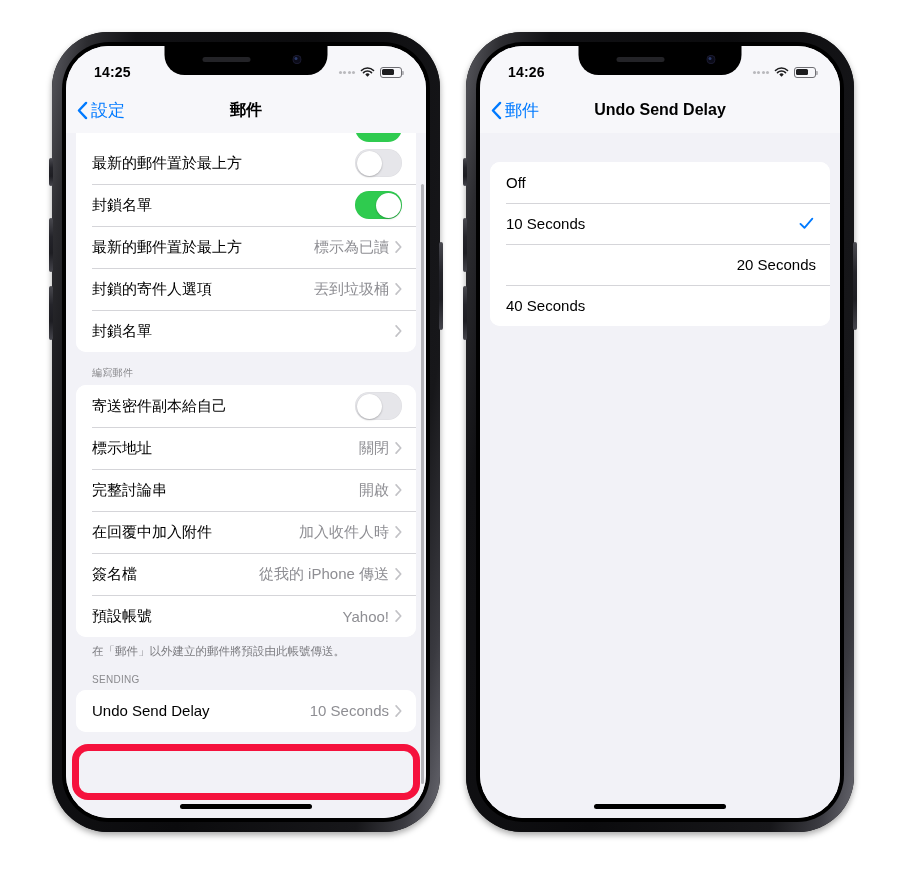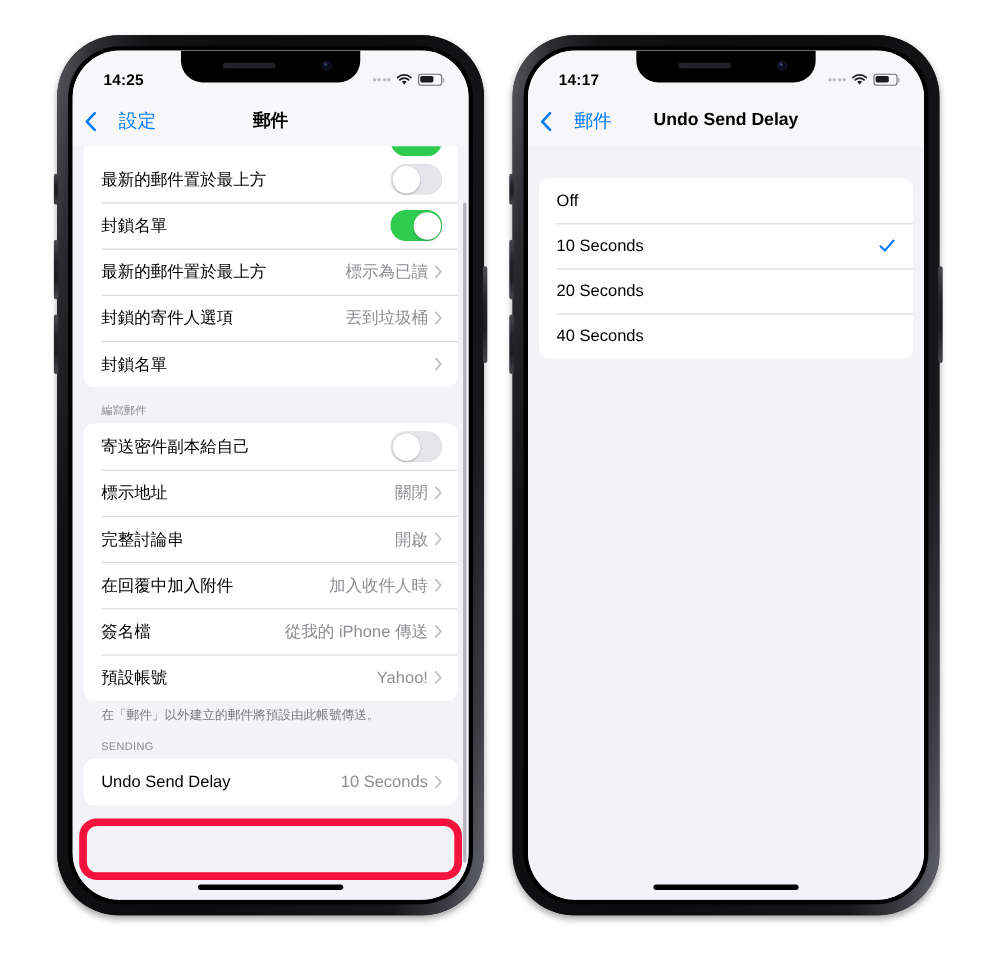--- a/index.html
+++ b/index.html
@@ -160,21 +160,21 @@
     background: #f7f7fa;
     z-index: 19;
     border-bottom: 0.5px solid rgba(0,0,0,0.0);
   }
   .nav-back {
     position: absolute;
     left: 11px; top: 50%;
     transform: translateY(-50%);
     display: flex;
     align-items: center;
-    gap: 20px;
+    gap: 3px;
     color: #007aff;
     font-size: 17px;
     cursor: pointer;
   }
   .chev-left { width: 11px; height: 18px; display:block; }
   .nav-title {
     position: absolute;
     left: 0; right: 0;
     top: 50%;
     transform: translateY(-50%);
@@ -513,21 +513,21 @@
 
   <div class="phone-inner">
     <div class="screen">
 
       <div class="notch">
         <div class="speaker"></div>
         <div class="camera"></div>
       </div>
 
       <div class="statusbar">
-        <div class="status-time">14:17</div>
+        <div class="status-time">14:26</div>
         <div class="status-right">
           <div class="sig-dots">
               <i></i>
               <i></i>
               <i></i>
               <i></i>
             </div>
           <div class="wifi">
             <svg width="15" height="11" viewBox="0 0 16 12">
               <path d="M8 10.6 L5.6 8.1 a3.4 3.4 0 0 1 4.8 0 Z" fill="#1c1c1e"></path>
@@ -560,21 +560,21 @@
             <span class="row-label">Off</span>
           </div>
           <div class="row" style="min-height:41px;">
             <span class="row-label">10 Seconds</span>
             <span>
               <svg class="check" viewBox="0 0 16 14">
                   <path d="M1.5 7.4 L5.8 11.6 L14.3 1.8" stroke="#007aff" stroke-width="2" fill="none" stroke-linecap="round" stroke-linejoin="round"></path>
                 </svg>
             </span>
           </div>
-          <div class="row" style="min-height:41px;">
+          <div class="row" style="min-height:41px;text-align:right;">
             <span class="row-label">20 Seconds</span>
           </div>
           <div class="row" style="min-height:41px;">
             <span class="row-label">40 Seconds</span>
           </div>
         </div>
       </div>
 
       <div class="home-ind"></div>
     </div>

